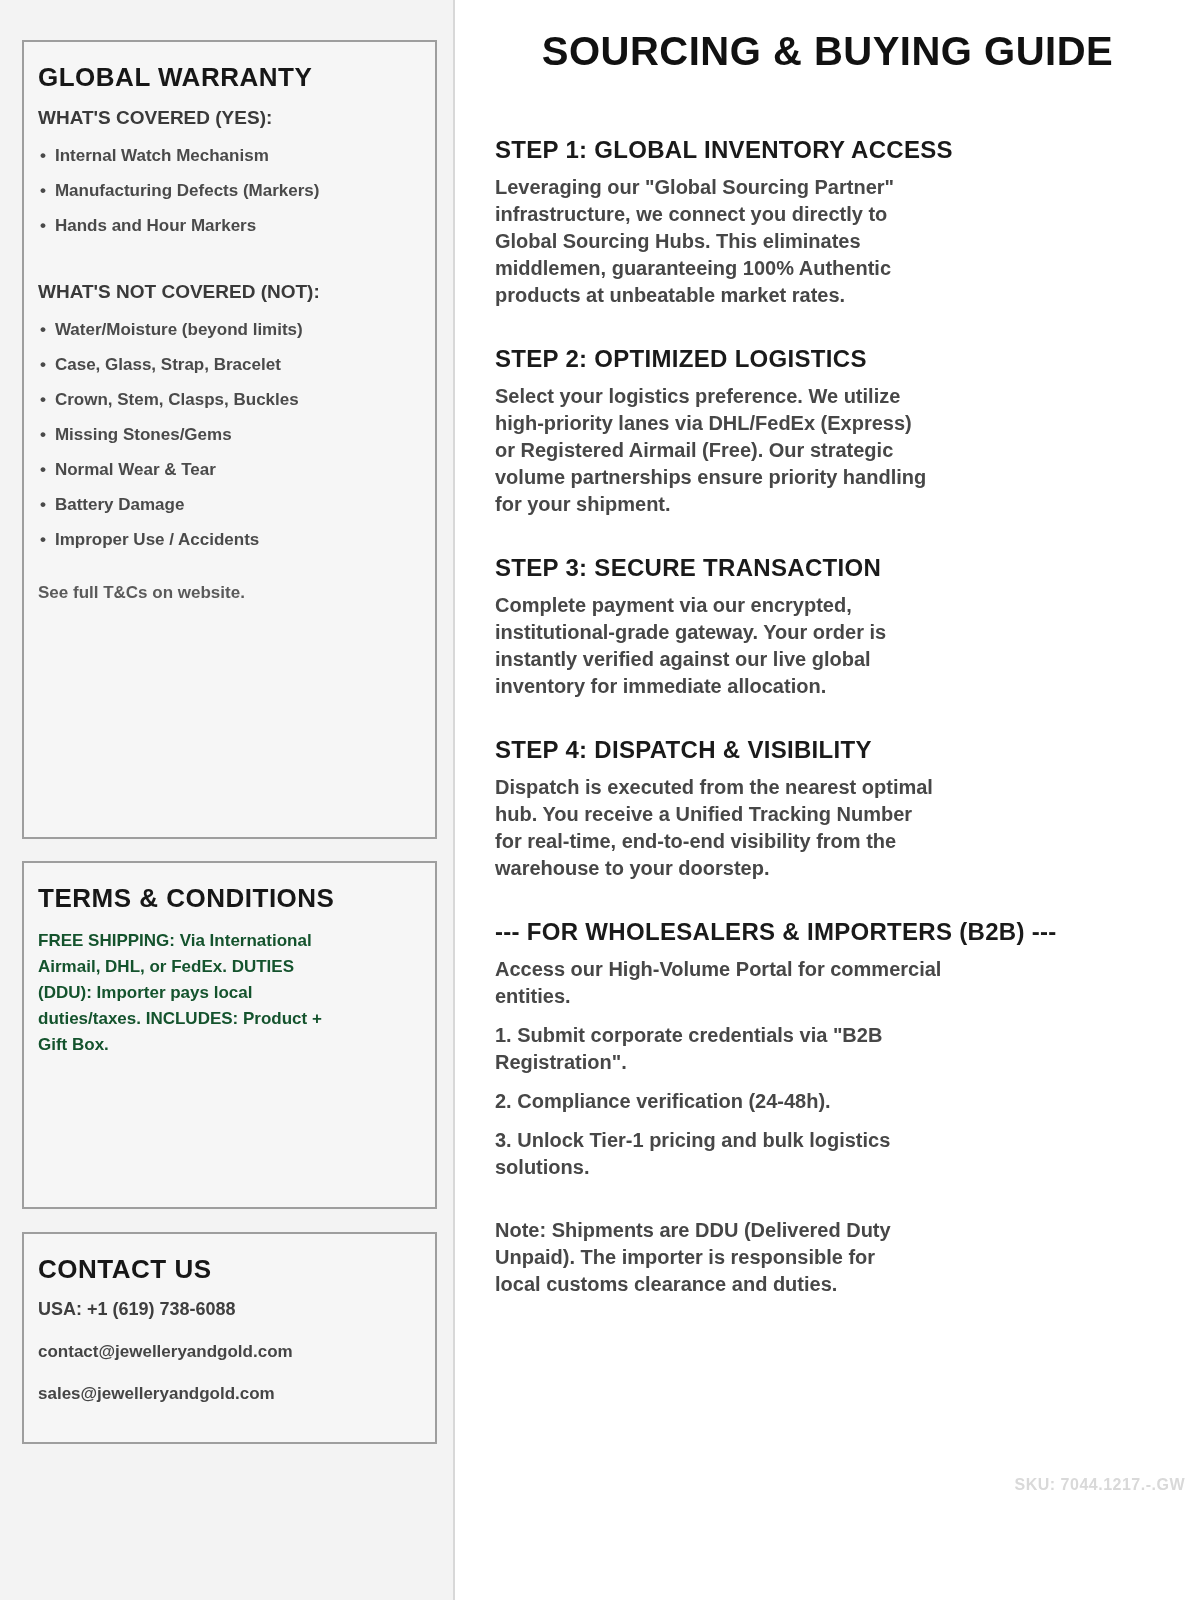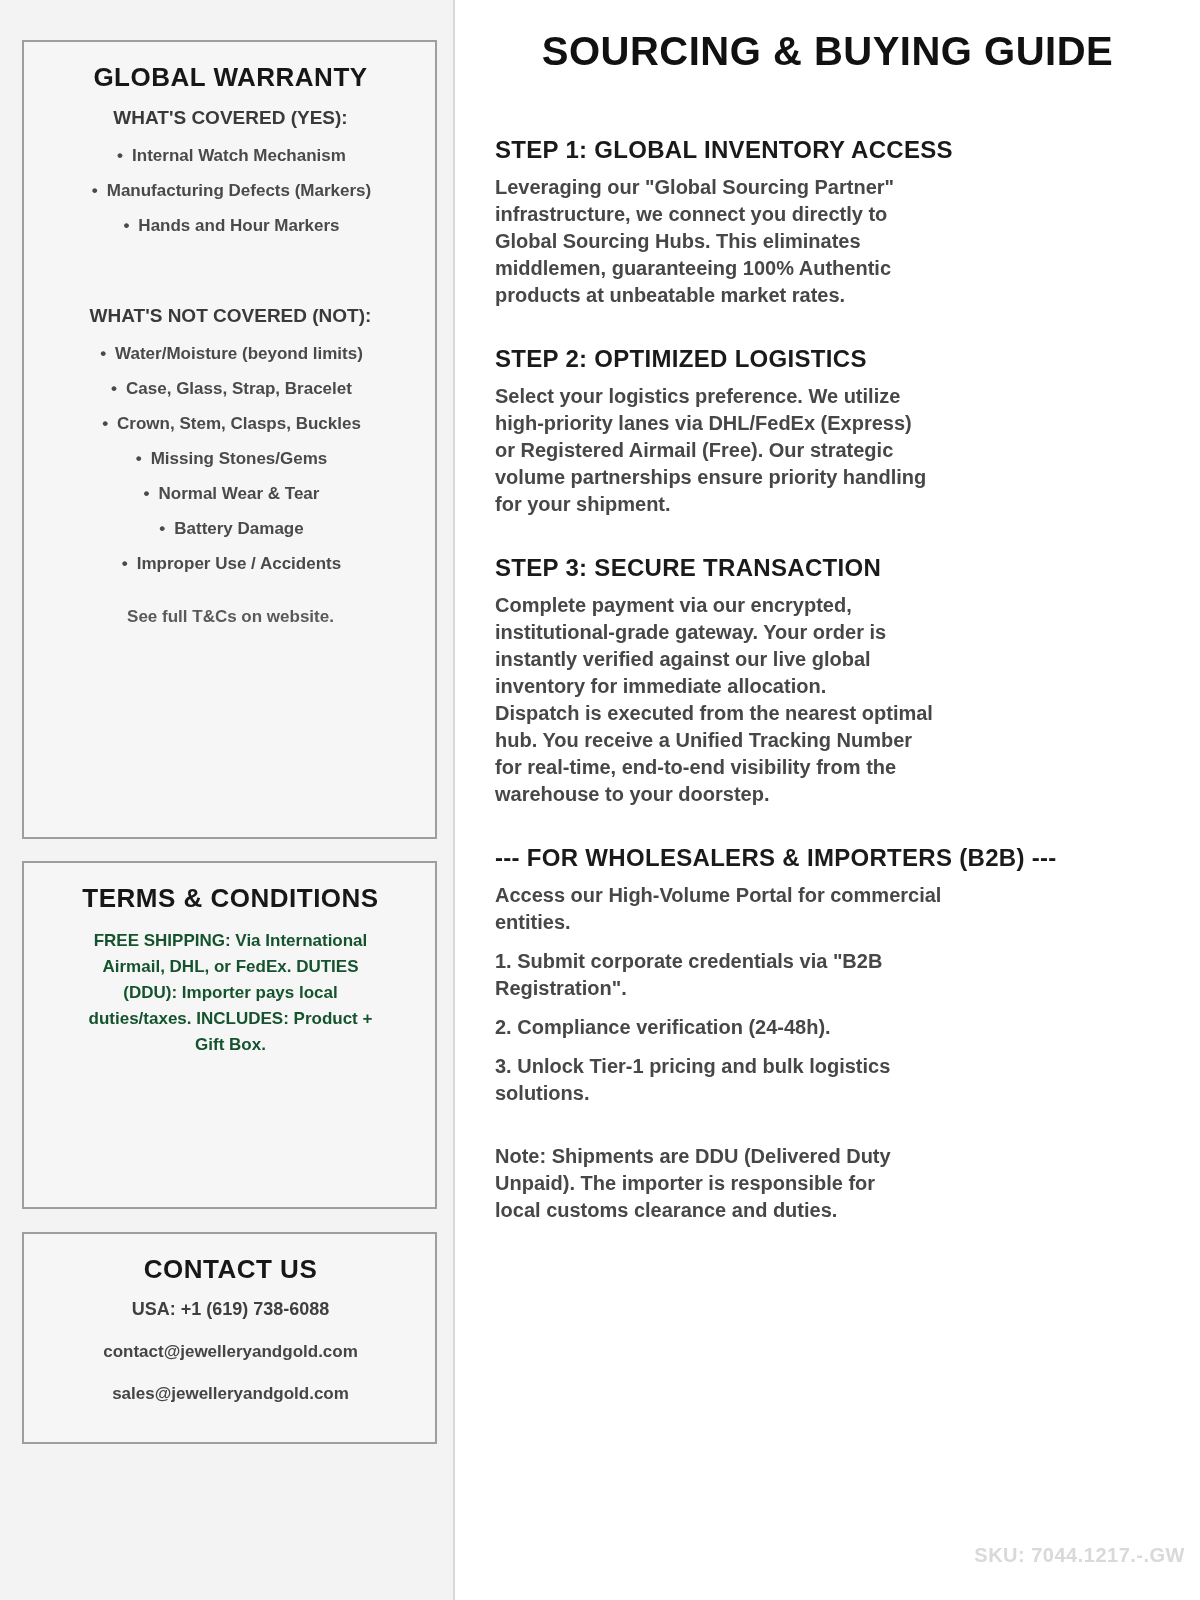--- a/index.html
+++ b/index.html
@@ -15,21 +15,20 @@
     overflow: hidden;
     display: flex;
   }
   
   .sidebar {
     width: 455px;
     flex: 0 0 455px;
     height: 1600px;
     background: #f3f3f3;
     border-right: 2px solid #d8d8d8;
-    text-align: center;
   }
   .side-box {
     margin-left: 22px;
     margin-right: 16px;
     background: #f6f6f6;
     border: 2px solid #9e9e9e;
     padding: 20px 12px 14px 14px;
   }
   .box-warranty { margin-top: 40px; height: 799px; }
   .box-terms    { margin-top: 22px; height: 348px; }
@@ -41,21 +40,21 @@
     color: #171717;
     letter-spacing: 0.5px;
     margin-bottom: 14px;
   }
   .side-subheading {
     font-size: 19px;
     font-weight: 700;
     color: #3a3a3a;
     margin-bottom: 18px;
   }
-  .side-subheading.second { margin-top: 70px; }
+  .side-subheading.second { margin-top: 46px; }
   ul.side-list { list-style: none; }
   ul.side-list li {
     font-size: 17px;
     font-weight: 700;
     color: #4a4a4a;
     line-height: 18px;
     margin-bottom: 17px;
     padding-left: 2px;
   }
   ul.side-list li::before {
@@ -114,22 +113,22 @@
     line-height: 27px;
     font-weight: 700;
     color: #474747;
     white-space: pre-line;
   }
   .b2b-item { margin-bottom: 12px; }
   .note-para { margin-top: 36px; }
   .sku {
     position: absolute;
     right: 15px;
-    top: 1544px;
-    font-size: 20px;
+    top: 1476px;
+    font-size: 16px;
     font-weight: 700;
     letter-spacing: 0.5px;
     color: #d9d9d9;
   }
 </style>
 </head>
 <body>
 
 <div class="page">
 
@@ -193,20 +192,21 @@
 or Registered Airmail (Free). Our strategic
 volume partnerships ensure priority handling
 for your shipment.</p>
 
     <h2 class="step-heading">STEP 3: SECURE TRANSACTION</h2>
     <p class="body-para">Complete payment via our encrypted,
 institutional-grade gateway. Your order is
 instantly verified against our live global
 inventory for immediate allocation.</p>
 
+    <h2 class="step-heading">STEP 4: DISPATCH &amp; VISIBILITY</h2>
     <p class="body-para">Dispatch is executed from the nearest optimal
 hub. You receive a Unified Tracking Number
 for real-time, end-to-end visibility from the
 warehouse to your doorstep.</p>
 
     <h2 class="step-heading">--- FOR WHOLESALERS &amp; IMPORTERS (B2B) ---</h2>
     <p class="body-para b2b-item">Access our High-Volume Portal for commercial
 entities.</p>
     <p class="body-para b2b-item">1. Submit corporate credentials via "B2B
 Registration".</p>

